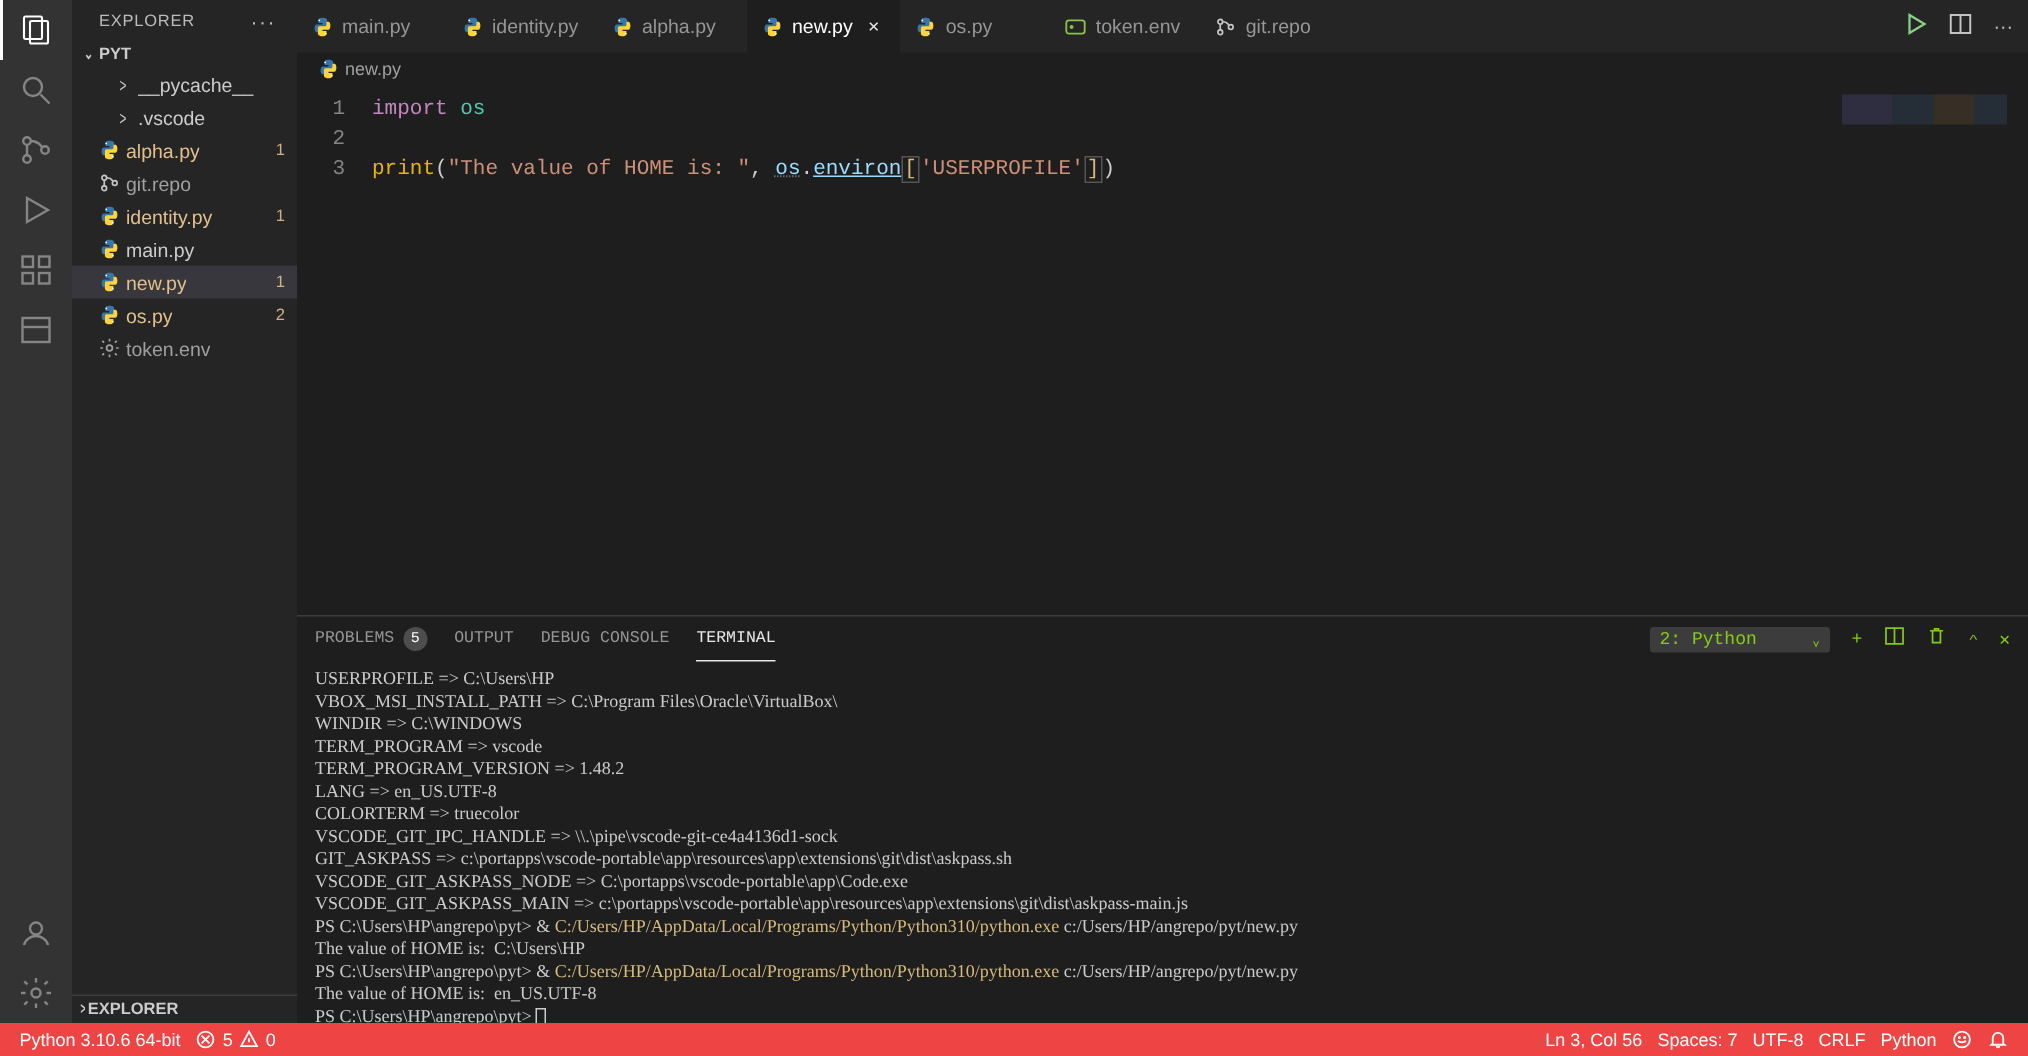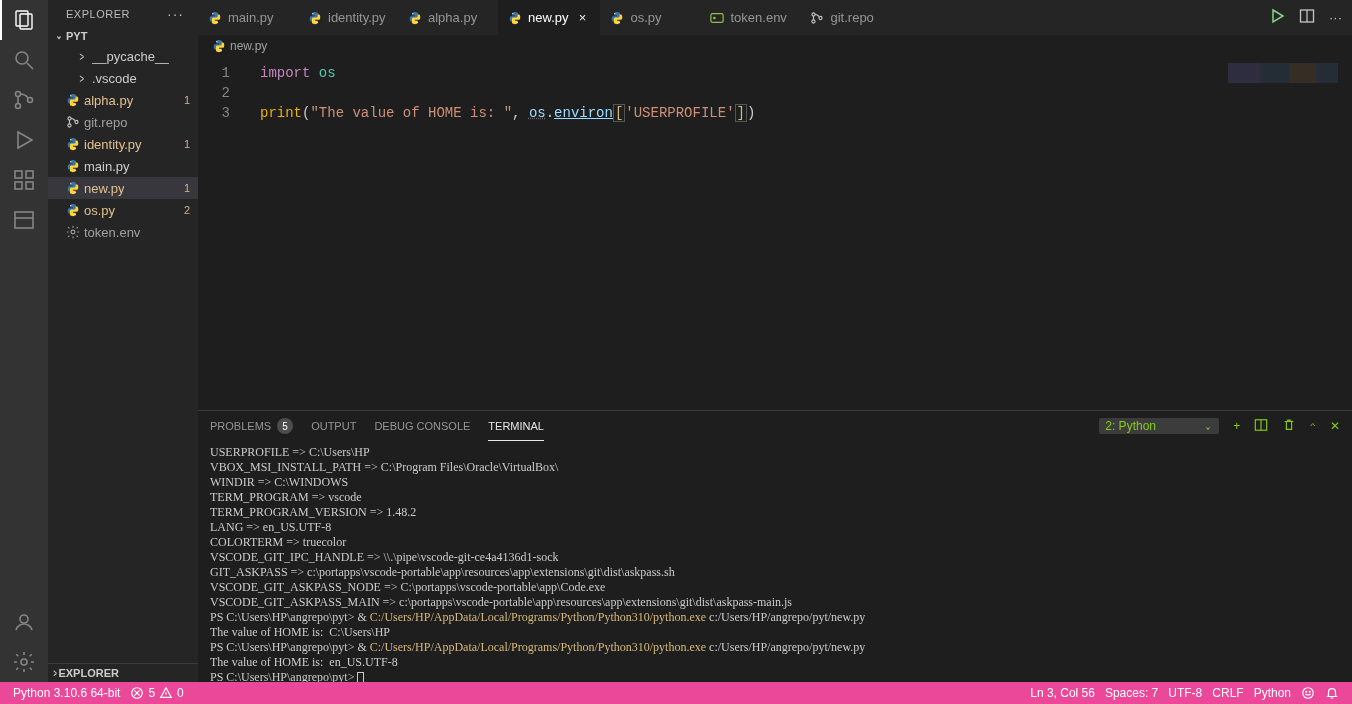--- a/index.html
+++ b/index.html
@@ -38,44 +38,44 @@
 .tabs-right { display:flex; align-items:center; gap:14px; padding-right:10px; color:#c5c5c5; }
 .tabs-right .ico { cursor:pointer; }
 .python-icon { width:14px; height:14px; }
 
 .breadcrumb { height:22px; display:flex; align-items:center; padding-left:14px; font-size:12px; color:#a0a0a0; }
 .breadcrumb .bcico { margin-right:4px; }
 
 .editor { flex:1; position:relative; display:flex; font-family:Consolas,"Courier New",monospace; font-size:14px; line-height:20px; }
 .gutter { width:50px; text-align:right; color:#858585; padding-right:18px; padding-top:6px; user-select:none; }
 .gutter div { height:20px; }
-.code { padding-top:6px;margin-left:12px; }
+.code { padding-top:6px; }
 .code-line { height:20px; white-space:pre; }
 .code .kw { color:#c586c0; }
 .code .mod { color:#4ec9b0; }
 .code .fn { color:#eab308; }
 .code .str { color:#ce9178; }
 .code .obj { color:#9cdcfe;text-decoration:underline; }
 .code .brk { color:#d7ba7d; }
 .minimap { position:absolute; top:6px; right:14px; width:110px; height:20px; background:linear-gradient(to right,#3a3a5a 0,#3a3a5a 30%,#2a3a4a 30%,#2a3a4a 55%,#4a3a2a 55%,#4a3a2a 80%,#2a3a4a 80%); opacity:0.55; }
 
 .panel { height:272px; border-top:1px solid #3c3c3c; display:flex; flex-direction:column; background:#1e1e1e; }
-.panel-tabs { height:30px; display:flex; align-items:center; padding:0 12px; gap:18px; font-size:11px; color:#969696; }
+.panel-tabs { height:30px; display:flex; align-items:center; padding:0 12px; gap:18px; font-size:11px; color:#969696;font-family:Liberation Mono, monospace; }
 .panel-tab { cursor:pointer; display:flex; align-items:center; gap:6px; height:100%; }
 .panel-tab.active { color:#e7e7e7; border-bottom:1px solid #e7e7e7; }
 .panel-tab .num-badge { display:inline-flex; align-items:center; justify-content:center; background:#4d4d4d; color:#ffffff; border-radius:10px; min-width:16px; height:16px; font-size:10px; padding:0 4px; }
 .panel-spacer { flex:1; }
 .panel-right { display:flex; align-items:center; gap:14px; font-size:12px; color:#84cc16; }
 .panel-right .sel { display:flex; align-items:center; gap:6px; background:#3c3c3c; padding:1px 6px; border-radius:2px; min-width:120px; justify-content:space-between; }
 .panel-right .ico { cursor:pointer; }
 .terminal { flex:1; overflow:hidden; padding:4px 12px 2px 12px; font-family:Liberation Serif, serif; font-size:12px; line-height:15px; color:#cccccc; white-space:pre; }
 .terminal .ylw { color:#d7ba7d; }
 .terminal .cur { display:inline-block; width:7px; height:13px; border:1px solid #cccccc; vertical-align:middle; }
 
-.status-bar { height:22px; background:#ec4899; color:#ffffff; display:flex; align-items:center; font-size:12px; padding:0 8px; }
+.status-bar { height:22px; background:#ef4444; color:#ffffff; display:flex; align-items:center; font-size:12px; padding:0 8px; }
 .status-bar .item { display:flex; align-items:center; gap:4px; padding:0 5px; cursor:pointer; height:100%; }
 .status-bar .spacer { flex:1; }
 .status-bar svg { width:14px; height:14px; }
 </style>
 </head>
 <body>
 
 <div class="main-area">
 
   <div class="activity-bar">

